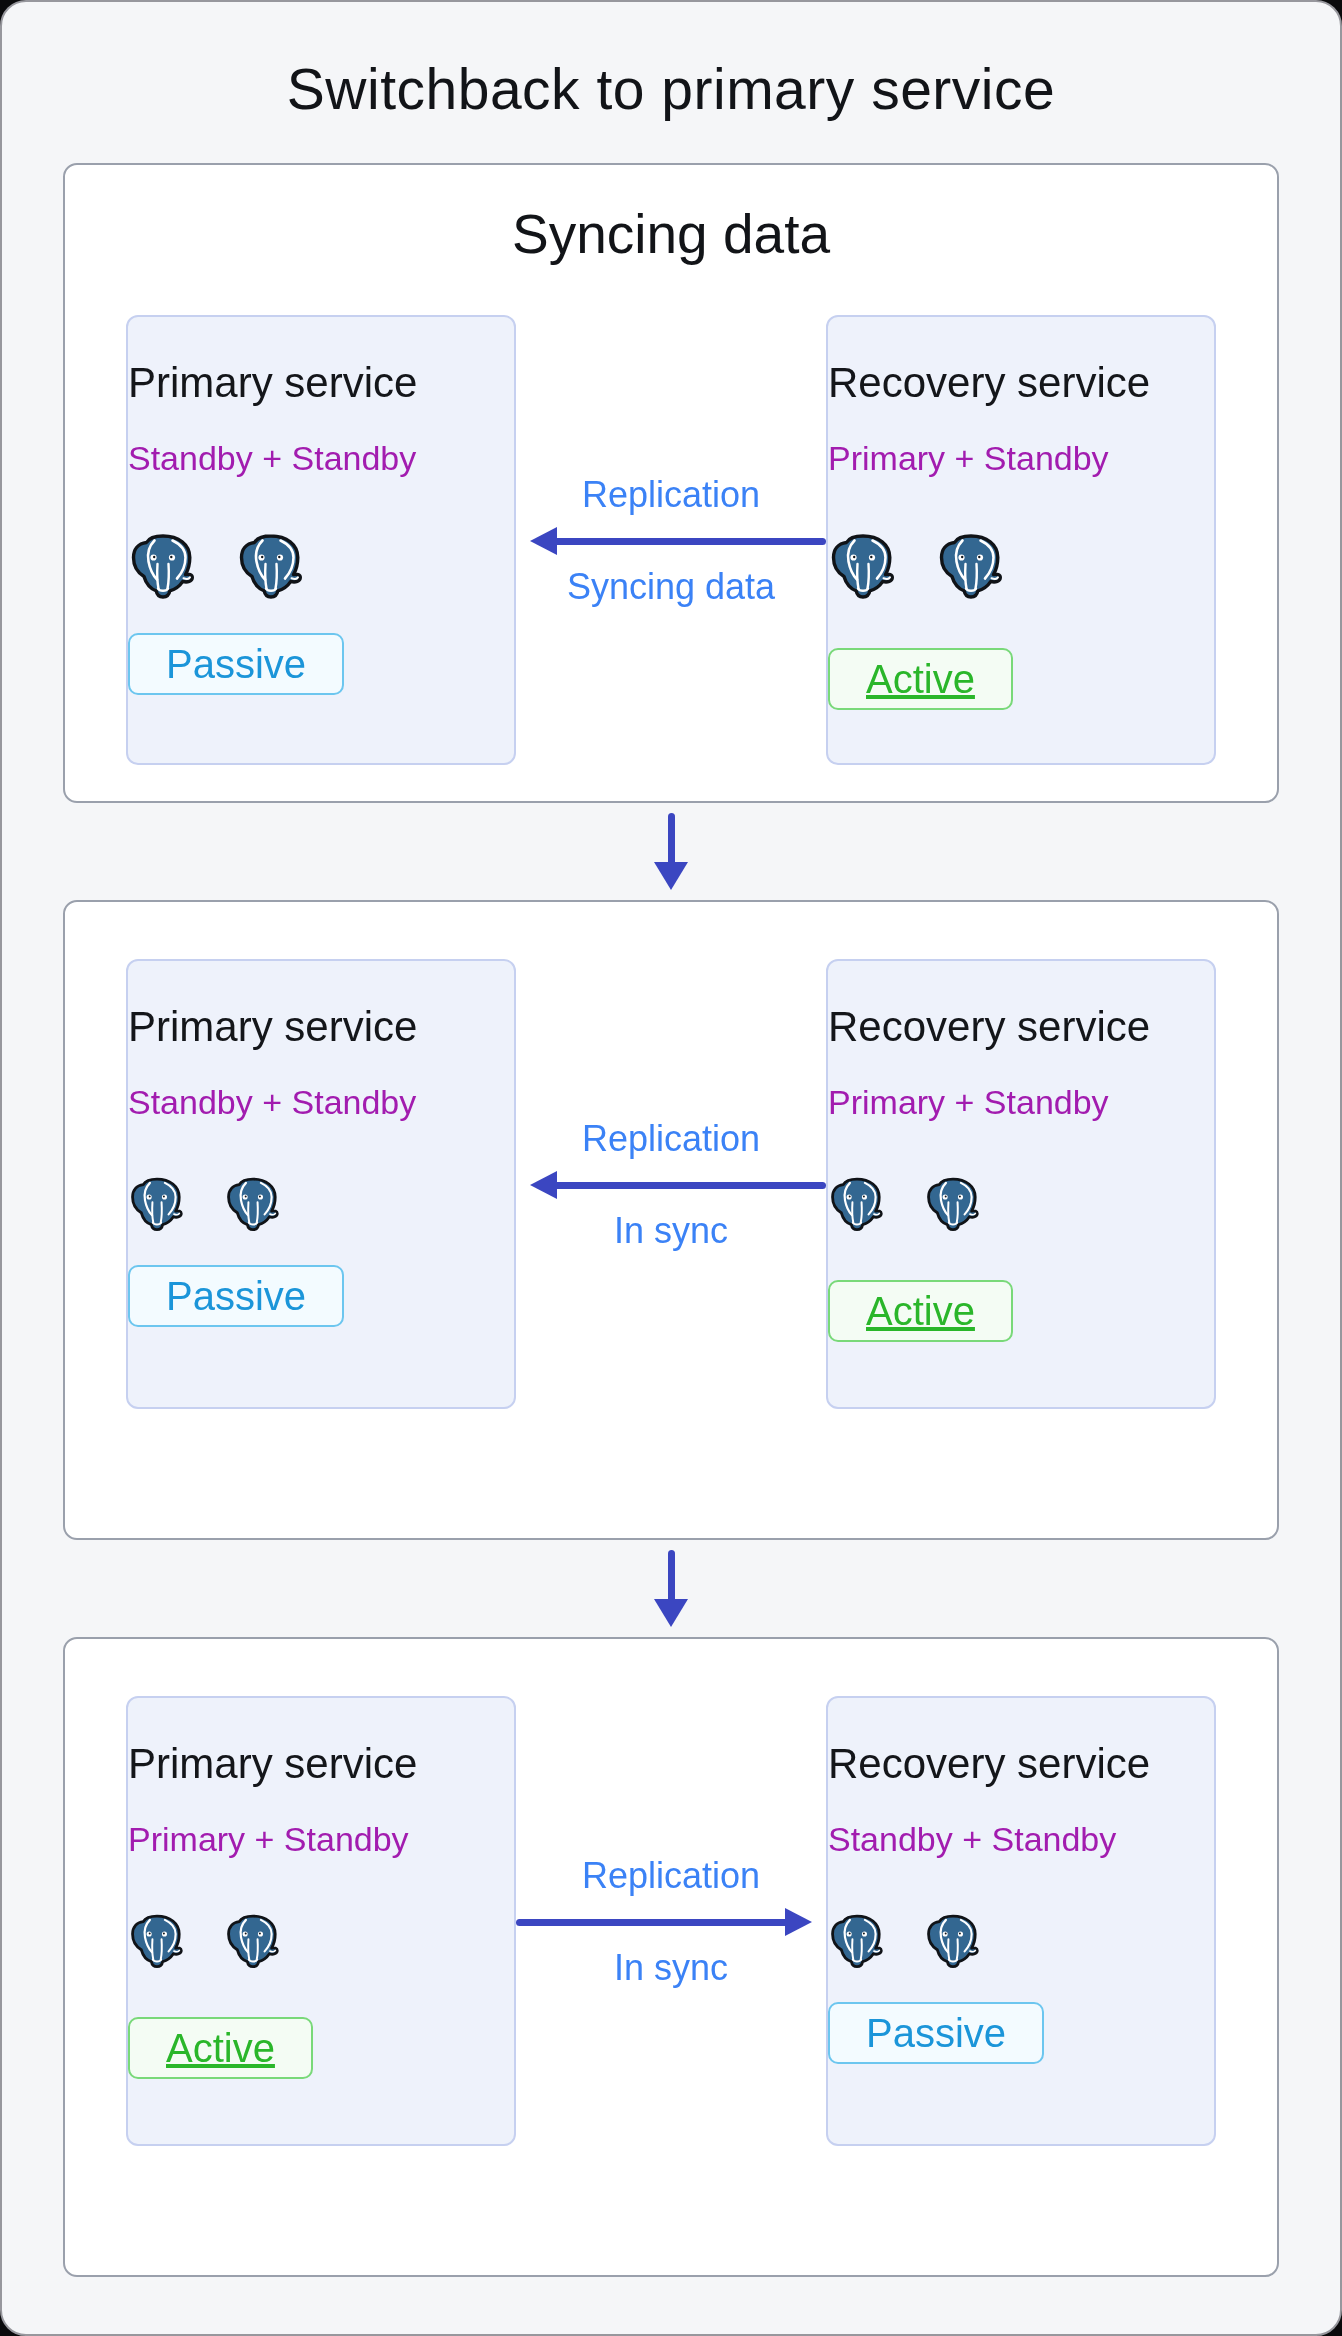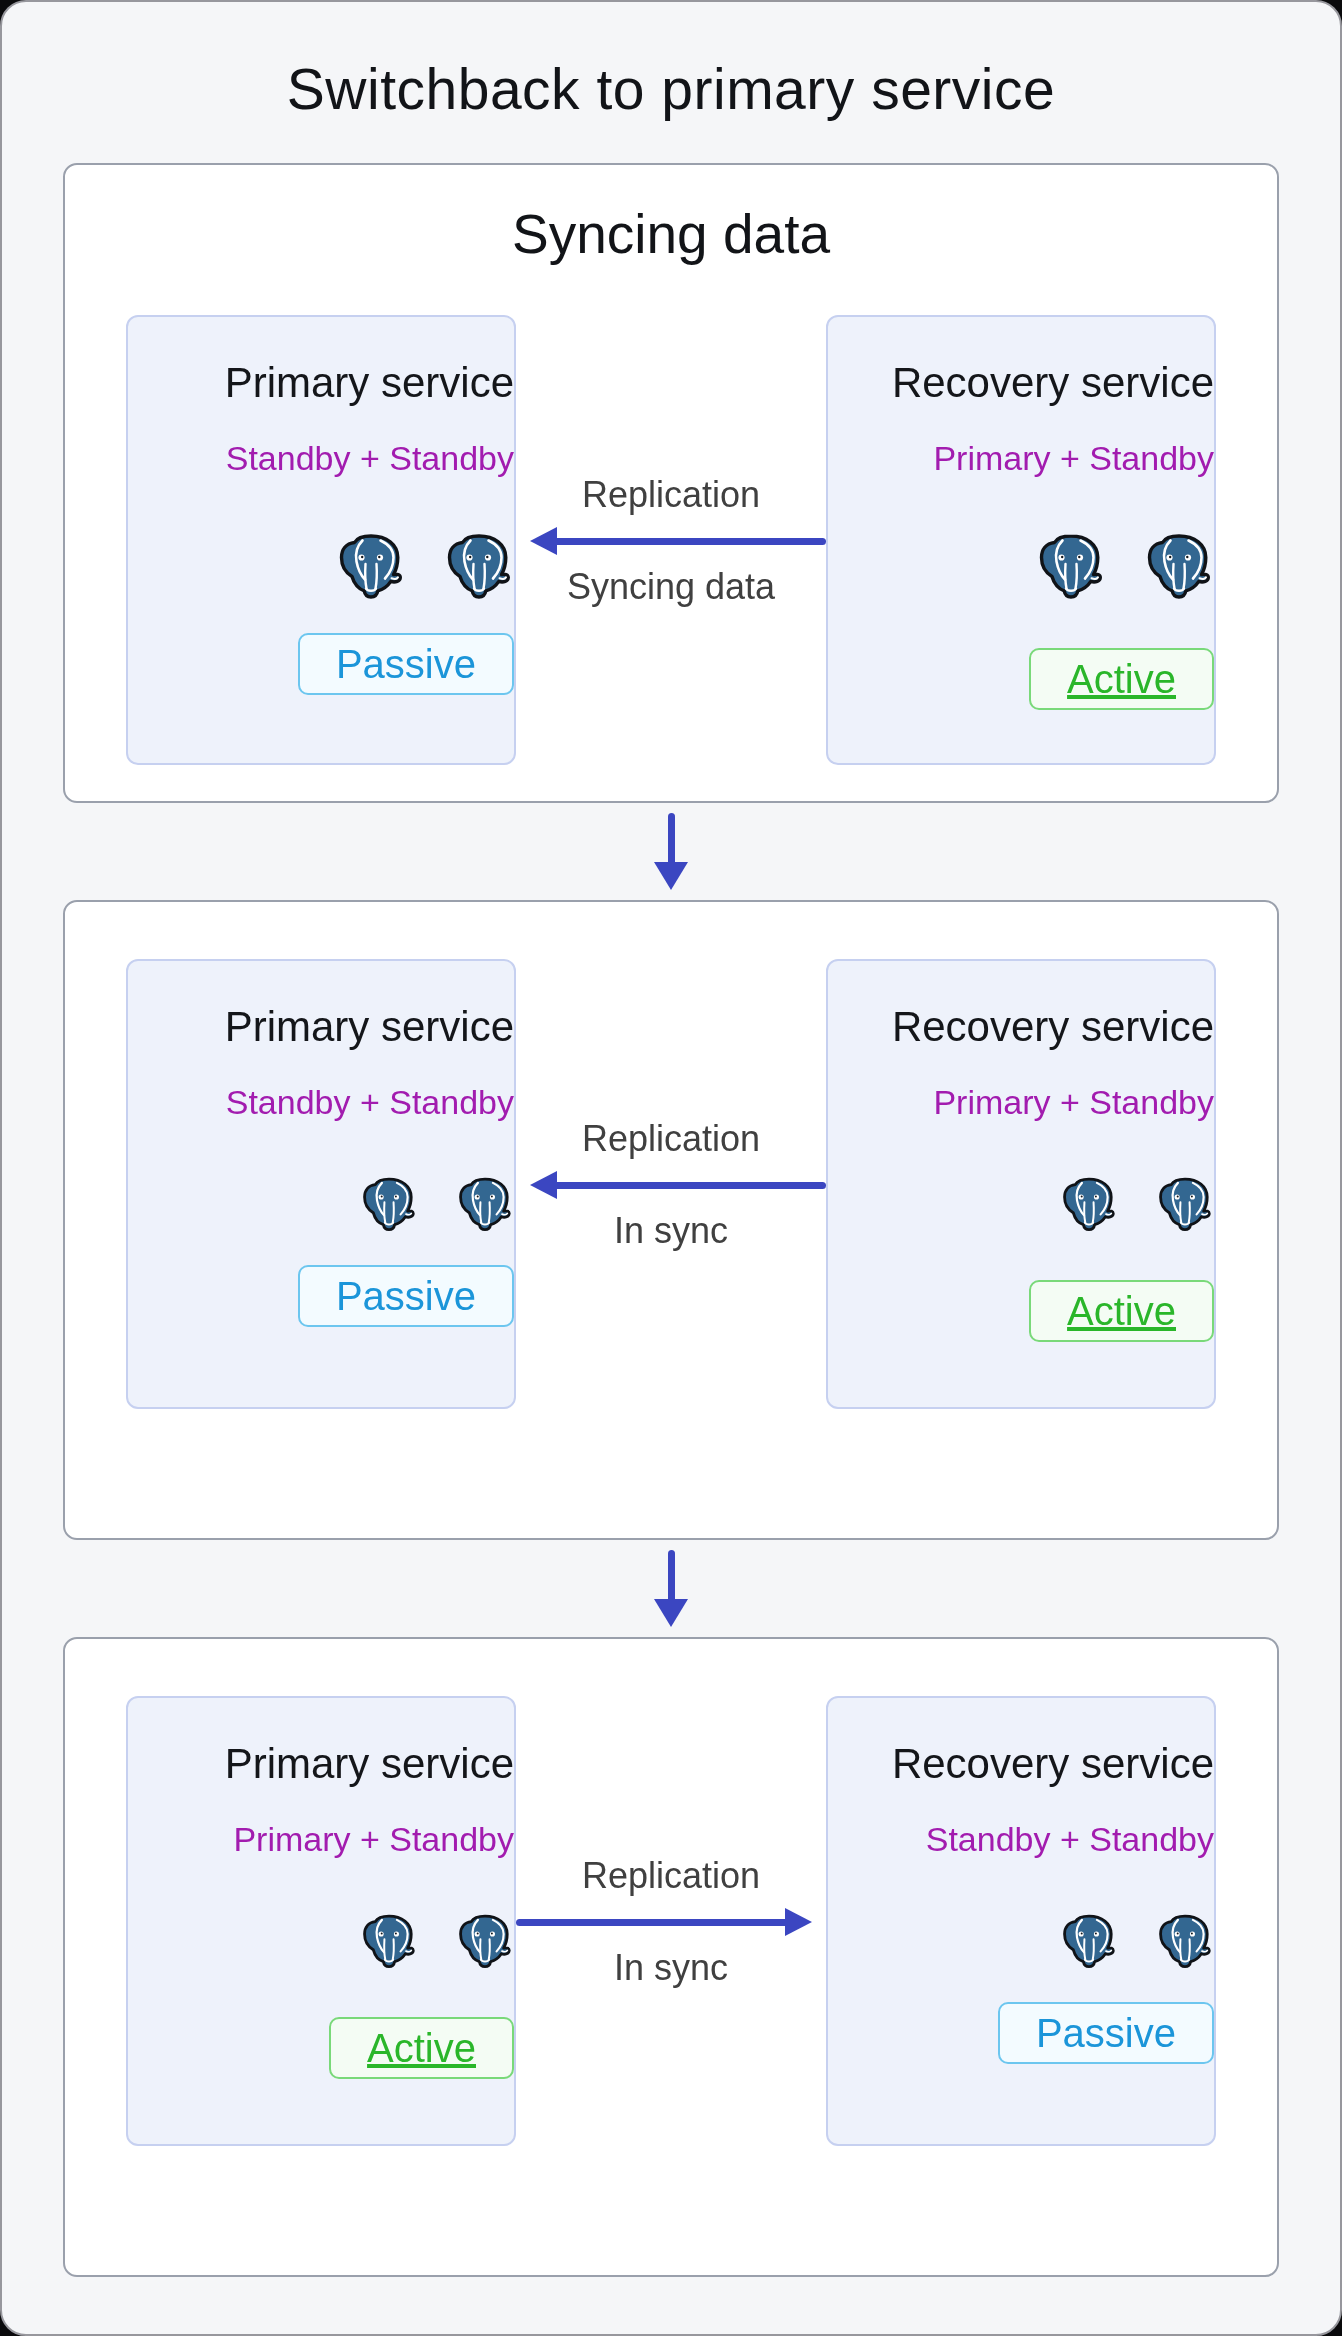--- a/index.html
+++ b/index.html
@@ -58,21 +58,21 @@
   }
 
   .card {
     width: 390px;
     height: 450px;
     background: #eef2fb;
     border: 2px solid #c6d0f0;
     border-radius: 12px;
     display: flex;
     flex-direction: column;
-    align-items: flex-end;
+    align-items: flex-start;
     flex: none;
   }
   .card-title {
     margin-top: 42px;
     font-size: 42px;
     line-height: 48px;
     font-weight: 400;
     color: #14161a;
   }
   .card-subtitle {
@@ -116,21 +116,21 @@
   .connector {
     flex: 1;
     display: flex;
     flex-direction: column;
     align-items: center;
     padding-top: 158px;
   }
   .conn-label {
     font-size: 36px;
     line-height: 44px;
-    color: #404040;
+    color: #3b82f6;
   }
   .arrow-h {
     position: relative;
     width: 296px;
     height: 28px;
     margin: 10px 0;
   }
   .connector.dir-left .arrow-h { align-self: flex-end; }
   .connector.dir-right .arrow-h { align-self: flex-start; }
   .arrow-h::before {

